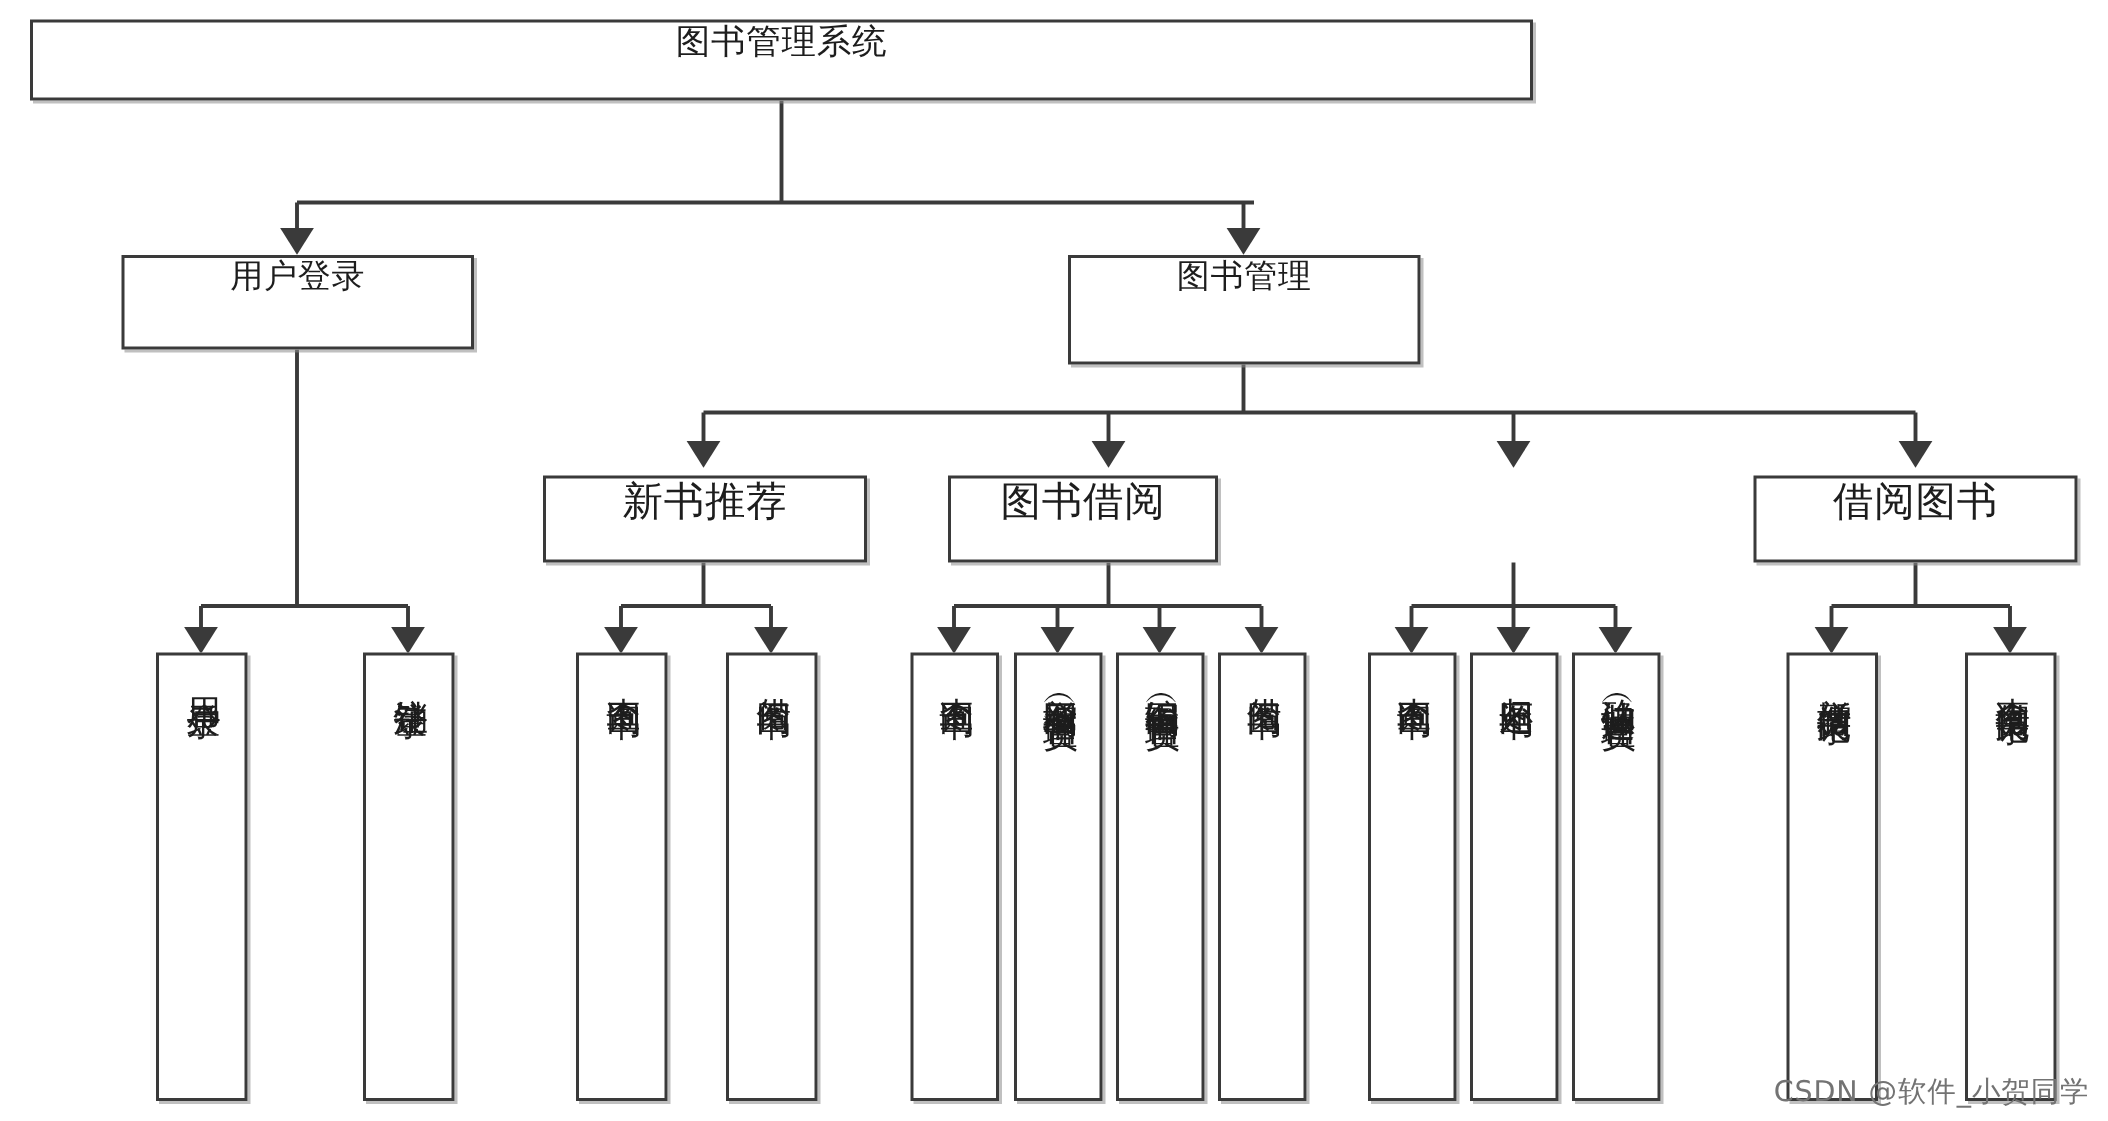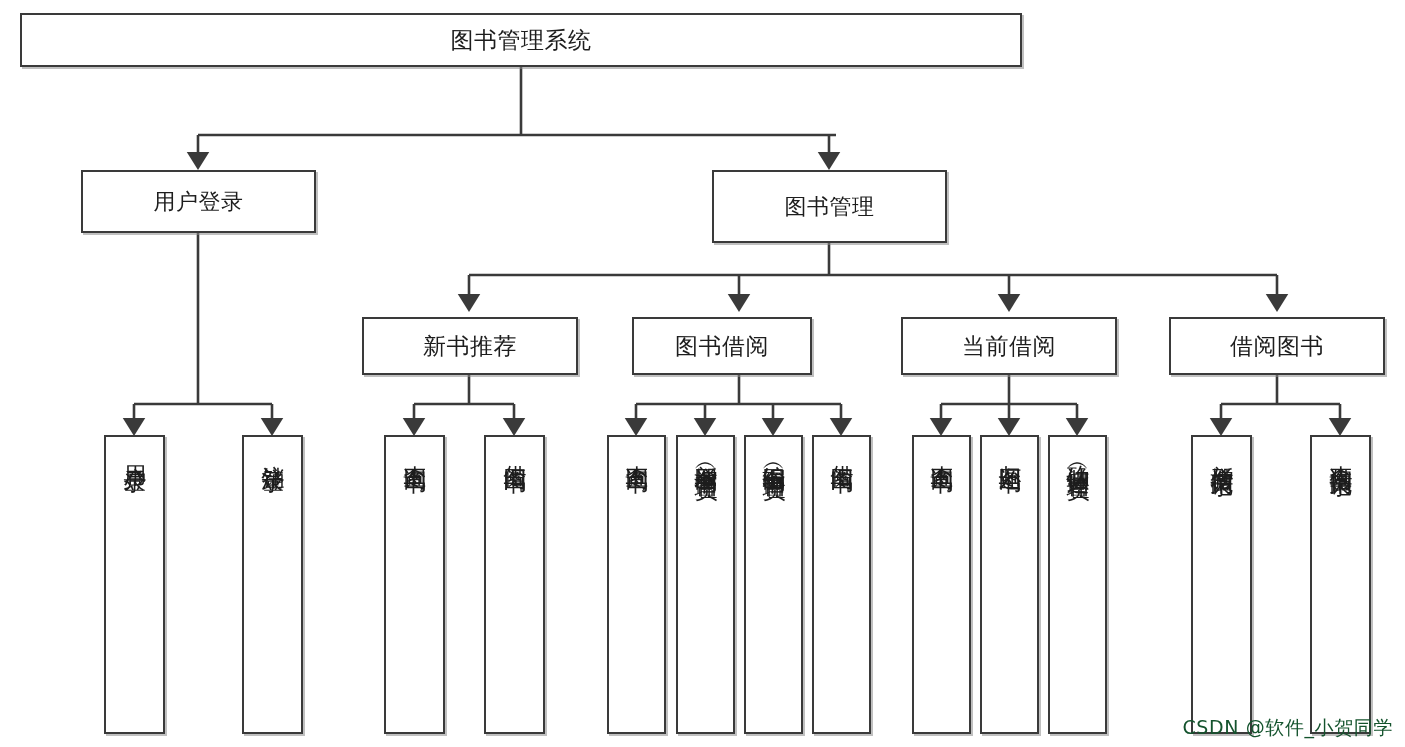--- a/index.html
+++ b/index.html
@@ -19,55 +19,55 @@
     left:0;top:0;
     width:1405px;height:747px;
     pointer-events:none;
   }
   .node{
     position:absolute;
     box-sizing:border-box;
     background:#ffffff;
     border:2.5px solid #3a3a3a;
     display:flex;
-    align-items:center;
+    align-items:flex-start;
     justify-content:center;
     box-shadow:2px 2px 0 0 rgba(140,140,140,0.55);
   }
   .node .lbl{
     color:#1d1d1d;
     font-size:22px;
     line-height:1.15;
     letter-spacing:0.5px;
     white-space:nowrap;
   }
   .node.root .lbl{font-size:23px;}
   .node.lvl2 .lbl{font-size:22px;}
-  .node.lvl3 .lbl{font-size:23px;}
+  .node.lvl3 .lbl{font-size:27px;}
   
   .node.leaf{
     align-items:flex-start;
     justify-content:center;
     padding-top:10px;
   }
   .node.leaf .lbl{
     writing-mode:vertical-rl;
     text-orientation:upright;
     font-size:23px;
     line-height:1.12;
     letter-spacing:2px;
     white-space:nowrap;
     display:block;
   }
   #watermark{
     position:absolute;
     right:12px;
     bottom:6px;
     font-size:19px;
-    color:#14532d;
+    color:#737373;
     letter-spacing:0.6px;
     white-space:nowrap;
     user-select:none;
   }
 </style>
 </head>
 <body>
 
 <div id="canvas">
 
@@ -131,23 +131,20 @@
   <div class="node lvl2" style="left:712px;top:170px;width:235px;height:73px;">
     <span class="lbl">图书管理</span>
   </div>
 
   <div class="node lvl3" style="left:362px;top:317px;width:216px;height:58px;">
     <span class="lbl">新书推荐</span>
   </div>
   <div class="node lvl3" style="left:632px;top:317px;width:180px;height:58px;">
     <span class="lbl">图书借阅</span>
   </div>
-  <div class="node lvl3" style="left:901px;top:317px;width:216px;height:58px;">
-    <span class="lbl">当前借阅</span>
-  </div>
   <div class="node lvl3" style="left:1169px;top:317px;width:216px;height:58px;">
     <span class="lbl">借阅图书</span>
   </div>
 
   <div class="node leaf" style="left:104px;top:435px;width:61px;height:299px;">
     <span class="lbl">用户登录</span>
   </div>
   <div class="node leaf" style="left:242px;top:435px;width:61px;height:299px;">
     <span class="lbl">注销登录</span>
   </div>

